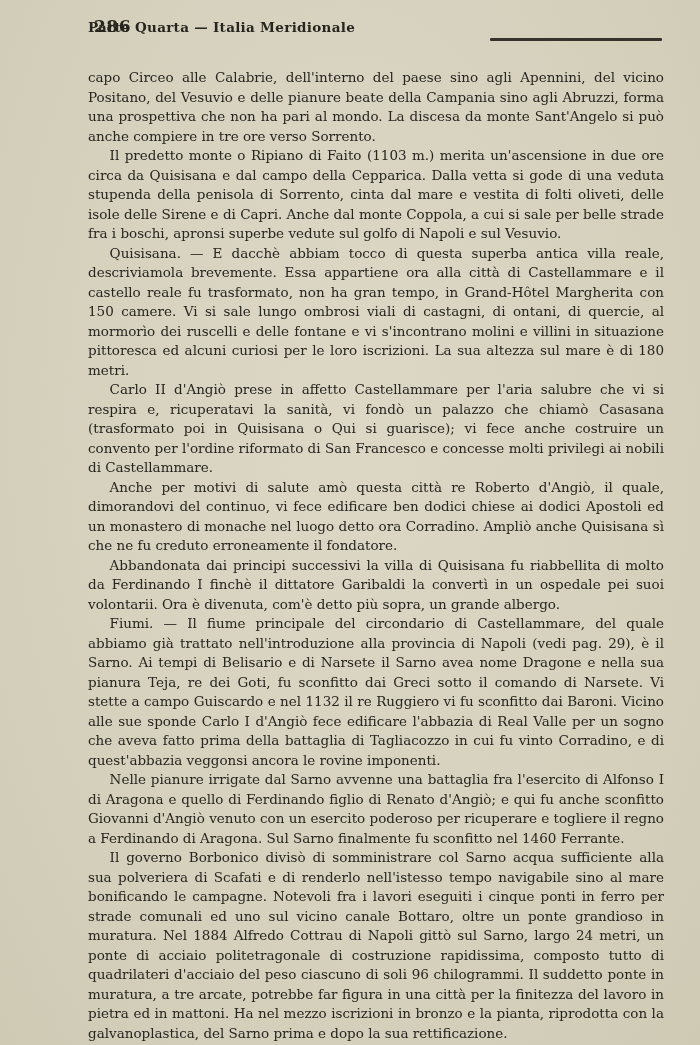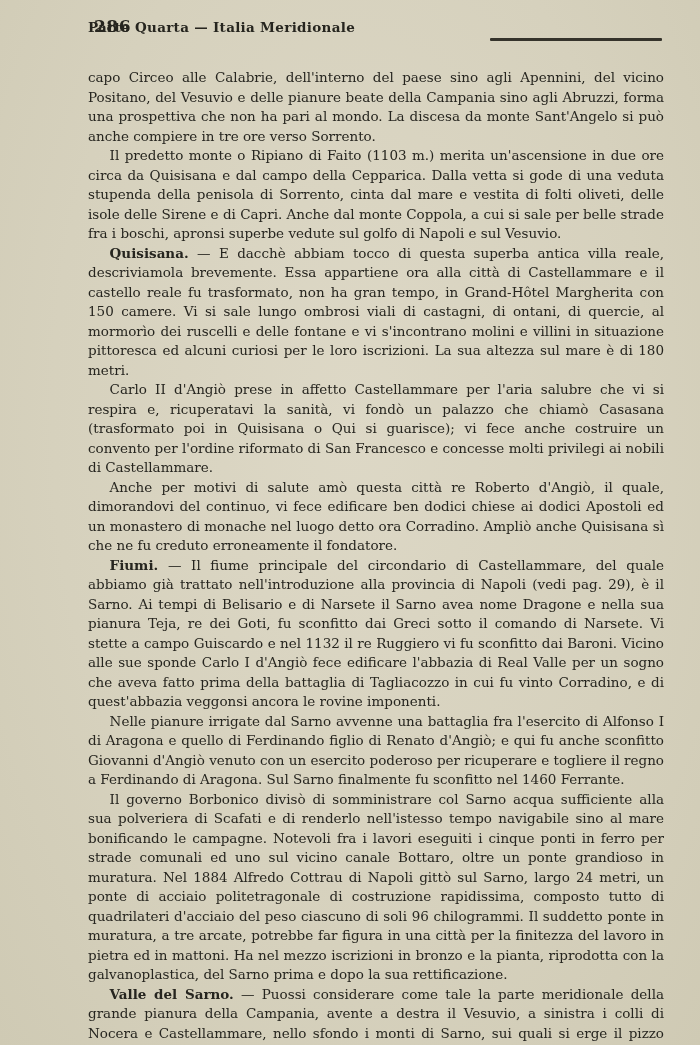--- a/index.html
+++ b/index.html
@@ -54,40 +54,41 @@
     font-size: 13.5px;
     line-height: 19.5px;
     text-align: justify;
     color: #26251f;
   }
   .body-text p {
     margin: 0;
     padding: 0;
   }
   .body-text p.indent { text-indent: 1.6em; }
-  .bold { font-weight: bold; }
+  .bold { font-weight: normal; }
   .italic { }
 </style>
 </head>
 <body>
 
 <div class="page">
 
   <div class="header-row">
     <span class="page-number">286</span>
     <span class="running-title">Parte Quarta — Italia Meridionale</span>
   </div>
 
   <div class="header-rule"></div>
 
   <div class="body-text">
       <p class=""><span>capo Circeo alle Calabrie, dell'interno del paese sino agli Apennini, del vicino Positano, del Vesuvio e delle pianure beate della Campania sino agli Abruzzi, forma una prospettiva che non ha pari al mondo. La discesa da monte Sant'Angelo si può anche compiere in tre ore verso Sorrento.</span></p>
       <p class="indent"><span>Il predetto monte o Ripiano di Faito (1103 m.) merita un'ascensione in due ore circa da Quisisana e dal campo della Cepparica. Dalla vetta si gode di una veduta stupenda della penisola di Sorrento, cinta dal mare e vestita di folti oliveti, delle isole delle Sirene e di Capri. Anche dal monte Coppola, a cui si sale per belle strade fra i boschi, apronsi superbe vedute sul golfo di Napoli e sul Vesuvio.</span></p>
       <p class="indent"><span class="bold">Quisisana.</span><span> — E dacchè abbiam tocco di questa superba antica villa reale, descriviamola brevemente. Essa appartiene ora alla città di Castellammare e il castello reale fu trasformato, non ha gran tempo, in </span><span class="italic">Grand-Hôtel Margherita</span><span> con 150 camere. Vi si sale lungo ombrosi viali di castagni, di ontani, di quercie, al mormorìo dei ruscelli e delle fontane e vi s'incontrano molini e villini in situazione pittoresca ed alcuni curiosi per le loro iscrizioni. La sua altezza sul mare è di 180 metri.</span></p>
       <p class="indent"><span>Carlo II d'Angiò prese in affetto Castellammare per l'aria salubre che vi si respira e, ricuperatavi la sanità, vi fondò un palazzo che chiamò </span><span class="italic">Casasana</span><span> (trasformato poi in </span><span class="italic">Quisisana</span><span> o </span><span class="italic">Qui si guarisce</span><span>); vi fece anche costruire un convento per l'ordine riformato di San Francesco e concesse molti privilegi ai nobili di Castellammare.</span></p>
       <p class="indent"><span>Anche per motivi di salute amò questa città re Roberto d'Angiò, il quale, dimorandovi del continuo, vi fece edificare ben dodici chiese ai dodici Apostoli ed un monastero di monache nel luogo detto ora </span><span class="italic">Corradino</span><span>. Ampliò anche Quisisana sì che ne fu creduto erroneamente il fondatore.</span></p>
+      <p class="indent"><span>Abbandonata dai principi successivi la villa di Quisisana fu riabbellita di molto da Ferdinando I finchè il dittatore Garibaldi la convertì in un ospedale pei suoi volontarii. Ora è divenuta, com'è detto più sopra, un grande albergo.</span></p>
       <p class="indent"><span class="bold">Fiumi.</span><span> — Il fiume principale del circondario di Castellammare, del quale abbiamo già trattato nell'introduzione alla provincia di Napoli (vedi pag. 29), è il Sarno. Ai tempi di Belisario e di Narsete il Sarno avea nome </span><span class="italic">Dragone</span><span> e nella sua pianura Teja, re dei Goti, fu sconfitto dai Greci sotto il comando di Narsete. Vi stette a campo Guiscardo e nel 1132 il re Ruggiero vi fu sconfitto dai Baroni. Vicino alle sue sponde Carlo I d'Angiò fece edificare l'abbazia di Real Valle per un sogno che aveva fatto prima della battaglia di Tagliacozzo in cui fu vinto Corradino, e di quest'abbazia veggonsi ancora le rovine imponenti.</span></p>
       <p class="indent"><span>Nelle pianure irrigate dal Sarno avvenne una battaglia fra l'esercito di Alfonso I di Aragona e quello di Ferdinando figlio di Renato d'Angiò; e qui fu anche sconfitto Giovanni d'Angiò venuto con un esercito poderoso per ricuperare e togliere il regno a Ferdinando di Aragona. Sul Sarno finalmente fu sconfitto nel 1460 Ferrante.</span></p>
       <p class="indent"><span>Il governo Borbonico divisò di somministrare col Sarno acqua sufficiente alla sua polveriera di Scafati e di renderlo nell'istesso tempo navigabile sino al mare bonificando le campagne. Notevoli fra i lavori eseguiti i cinque ponti in ferro per strade comunali ed uno sul vicino canale Bottaro, oltre un ponte grandioso in muratura. Nel 1884 Alfredo Cottrau di Napoli gittò sul Sarno, largo 24 metri, un ponte di acciaio </span><span class="italic">politetragonale</span><span> di costruzione rapidissima, composto tutto di quadrilateri d'acciaio del peso ciascuno di soli 96 chilogrammi. Il suddetto ponte in muratura, a tre arcate, potrebbe far figura in una città per la finitezza del lavoro in pietra ed in mattoni. Ha nel mezzo iscrizioni in bronzo e la pianta, riprodotta con la galvanoplastica, del Sarno prima e dopo la sua rettificazione.</span></p>
       <p class="indent"><span class="bold">Valle del Sarno.</span><span> — Puossi considerare come tale la parte meridionale della grande pianura della Campania, avente a destra il Vesuvio, a sinistra i colli di Nocera e Castellammare, nello sfondo i monti di Sarno, sui quali si erge il pizzo d'Alvano a</span></p>
     </div>
 
 </div>
 
 </body></html>

